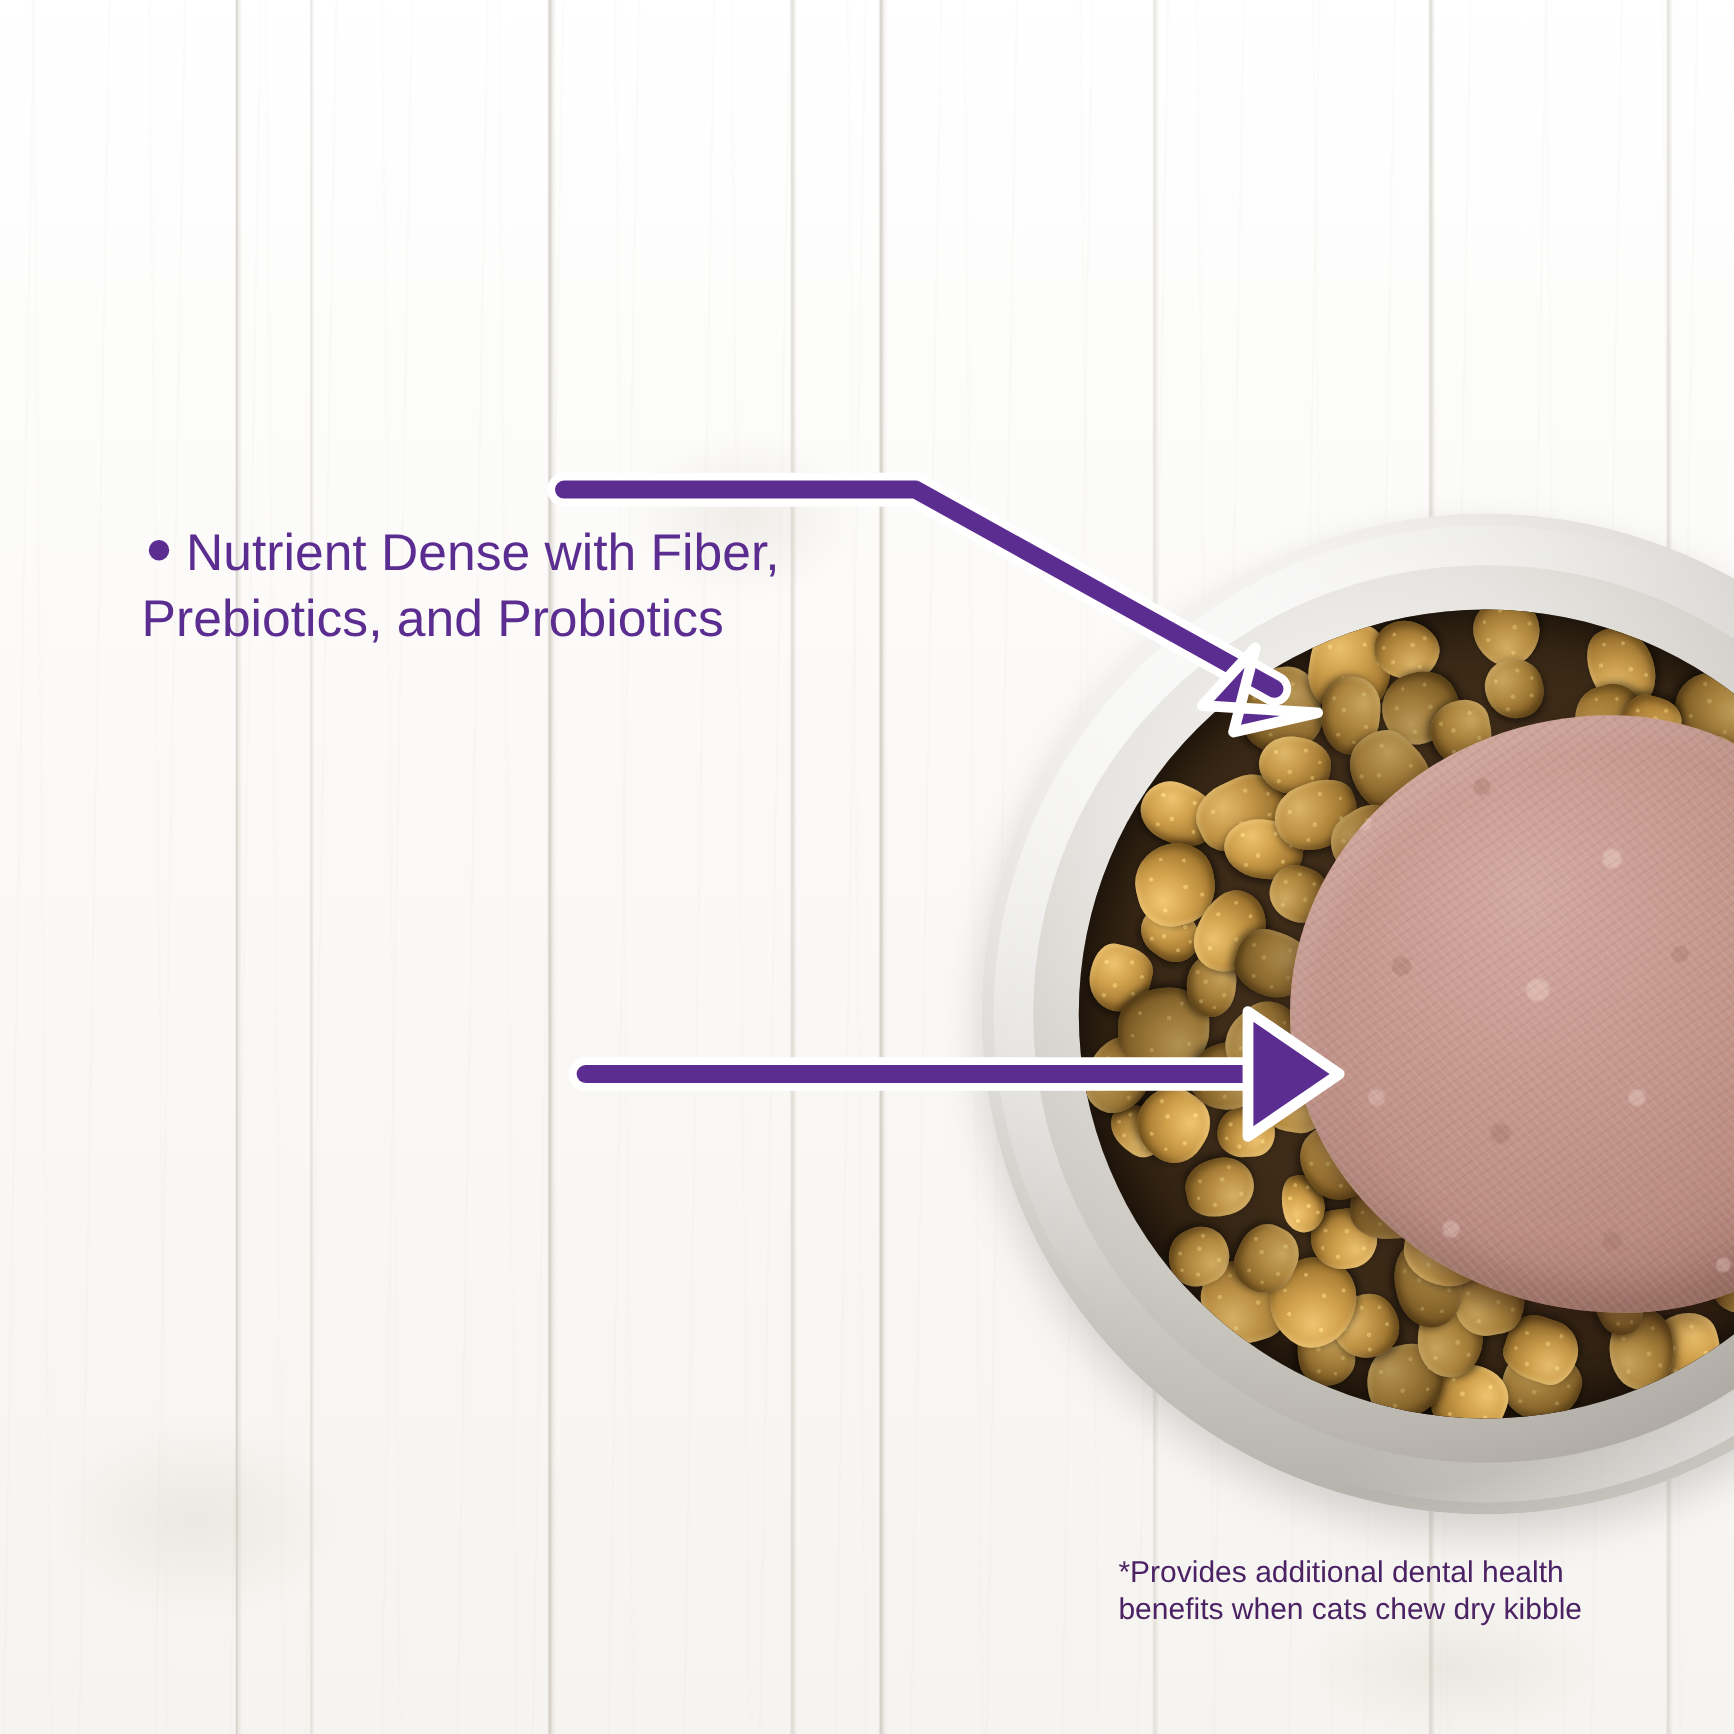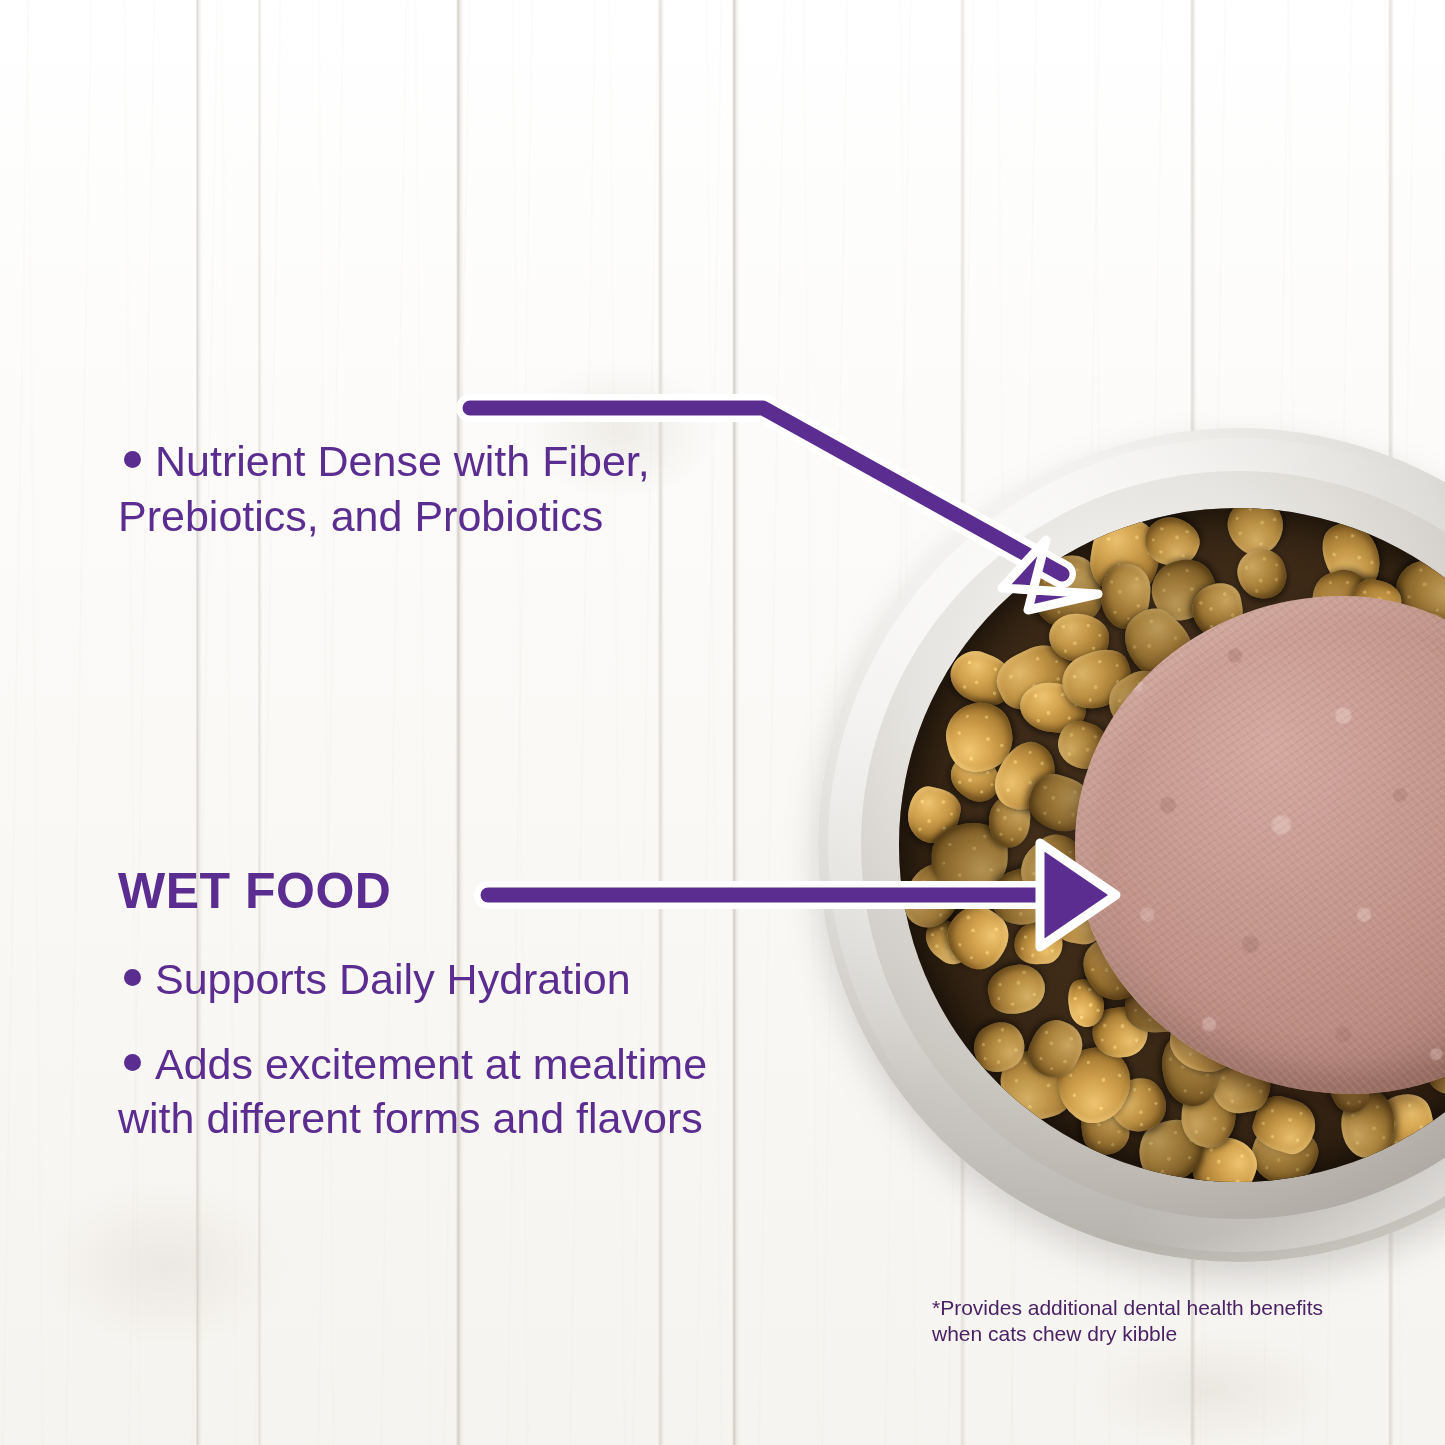--- a/index.html
+++ b/index.html
@@ -147,21 +147,21 @@
     margin-left: 6px;
   }
 
   
   .footnote {
     position: absolute;
     left: 932px;
     top: 1295px;
     width: 430px;
     color: #4B2264;
-    font-size: 21px;
+    font-size: 25px;
     line-height: 1.25;
     font-weight: normal;
   }
 
   
   .bowl-wrap {
     position: absolute;
     left: 818px;
     top: 428px;
     width: 840px;
@@ -413,25 +413,20 @@
         <div class="pate-texture"></div>
         <div class="pate-grain"></div>
       </div>
     </div>
   </div>
 
   <div class="section" style="top:388px;">
     <div class="bullet-block" style="margin-top:46px;"><span class="bullet-dot"></span><span>Nutrient Dense with Fiber, Prebiotics, and Probiotics</span></div>
   </div>
 
-  <div class="section" style="top:866px;">
-    <div class="section-title">WET FOOD</div>
-    <div class="bullet-block" style="margin-top:36px;"><span class="bullet-dot"></span><span>Supports Daily Hydration</span></div>
-    <div class="bullet-block" style="margin-top:30px;"><span class="bullet-dot"></span><span>Adds excitement at mealtime with different forms and flavors</span></div>
-  </div>
 
   <svg class="arrow-svg" viewBox="0 0 1445 1445">
 
     <g>
       <path d="M 470 408 L 763 408 L 1062 574" fill="none" stroke="#ffffff" stroke-width="28" stroke-linecap="round" stroke-linejoin="round"></path>
       <path d="M 470 408 L 763 408 L 1062 574" fill="none" stroke="#5C2D91" stroke-width="15" stroke-linecap="round" stroke-linejoin="round"></path>
       <polygon points="1098,594 1002,588 1046,540 1046,540 1028,610" fill="#5C2D91" stroke="#ffffff" stroke-width="9" stroke-linejoin="round"></polygon>
     </g>
 
     <g>

